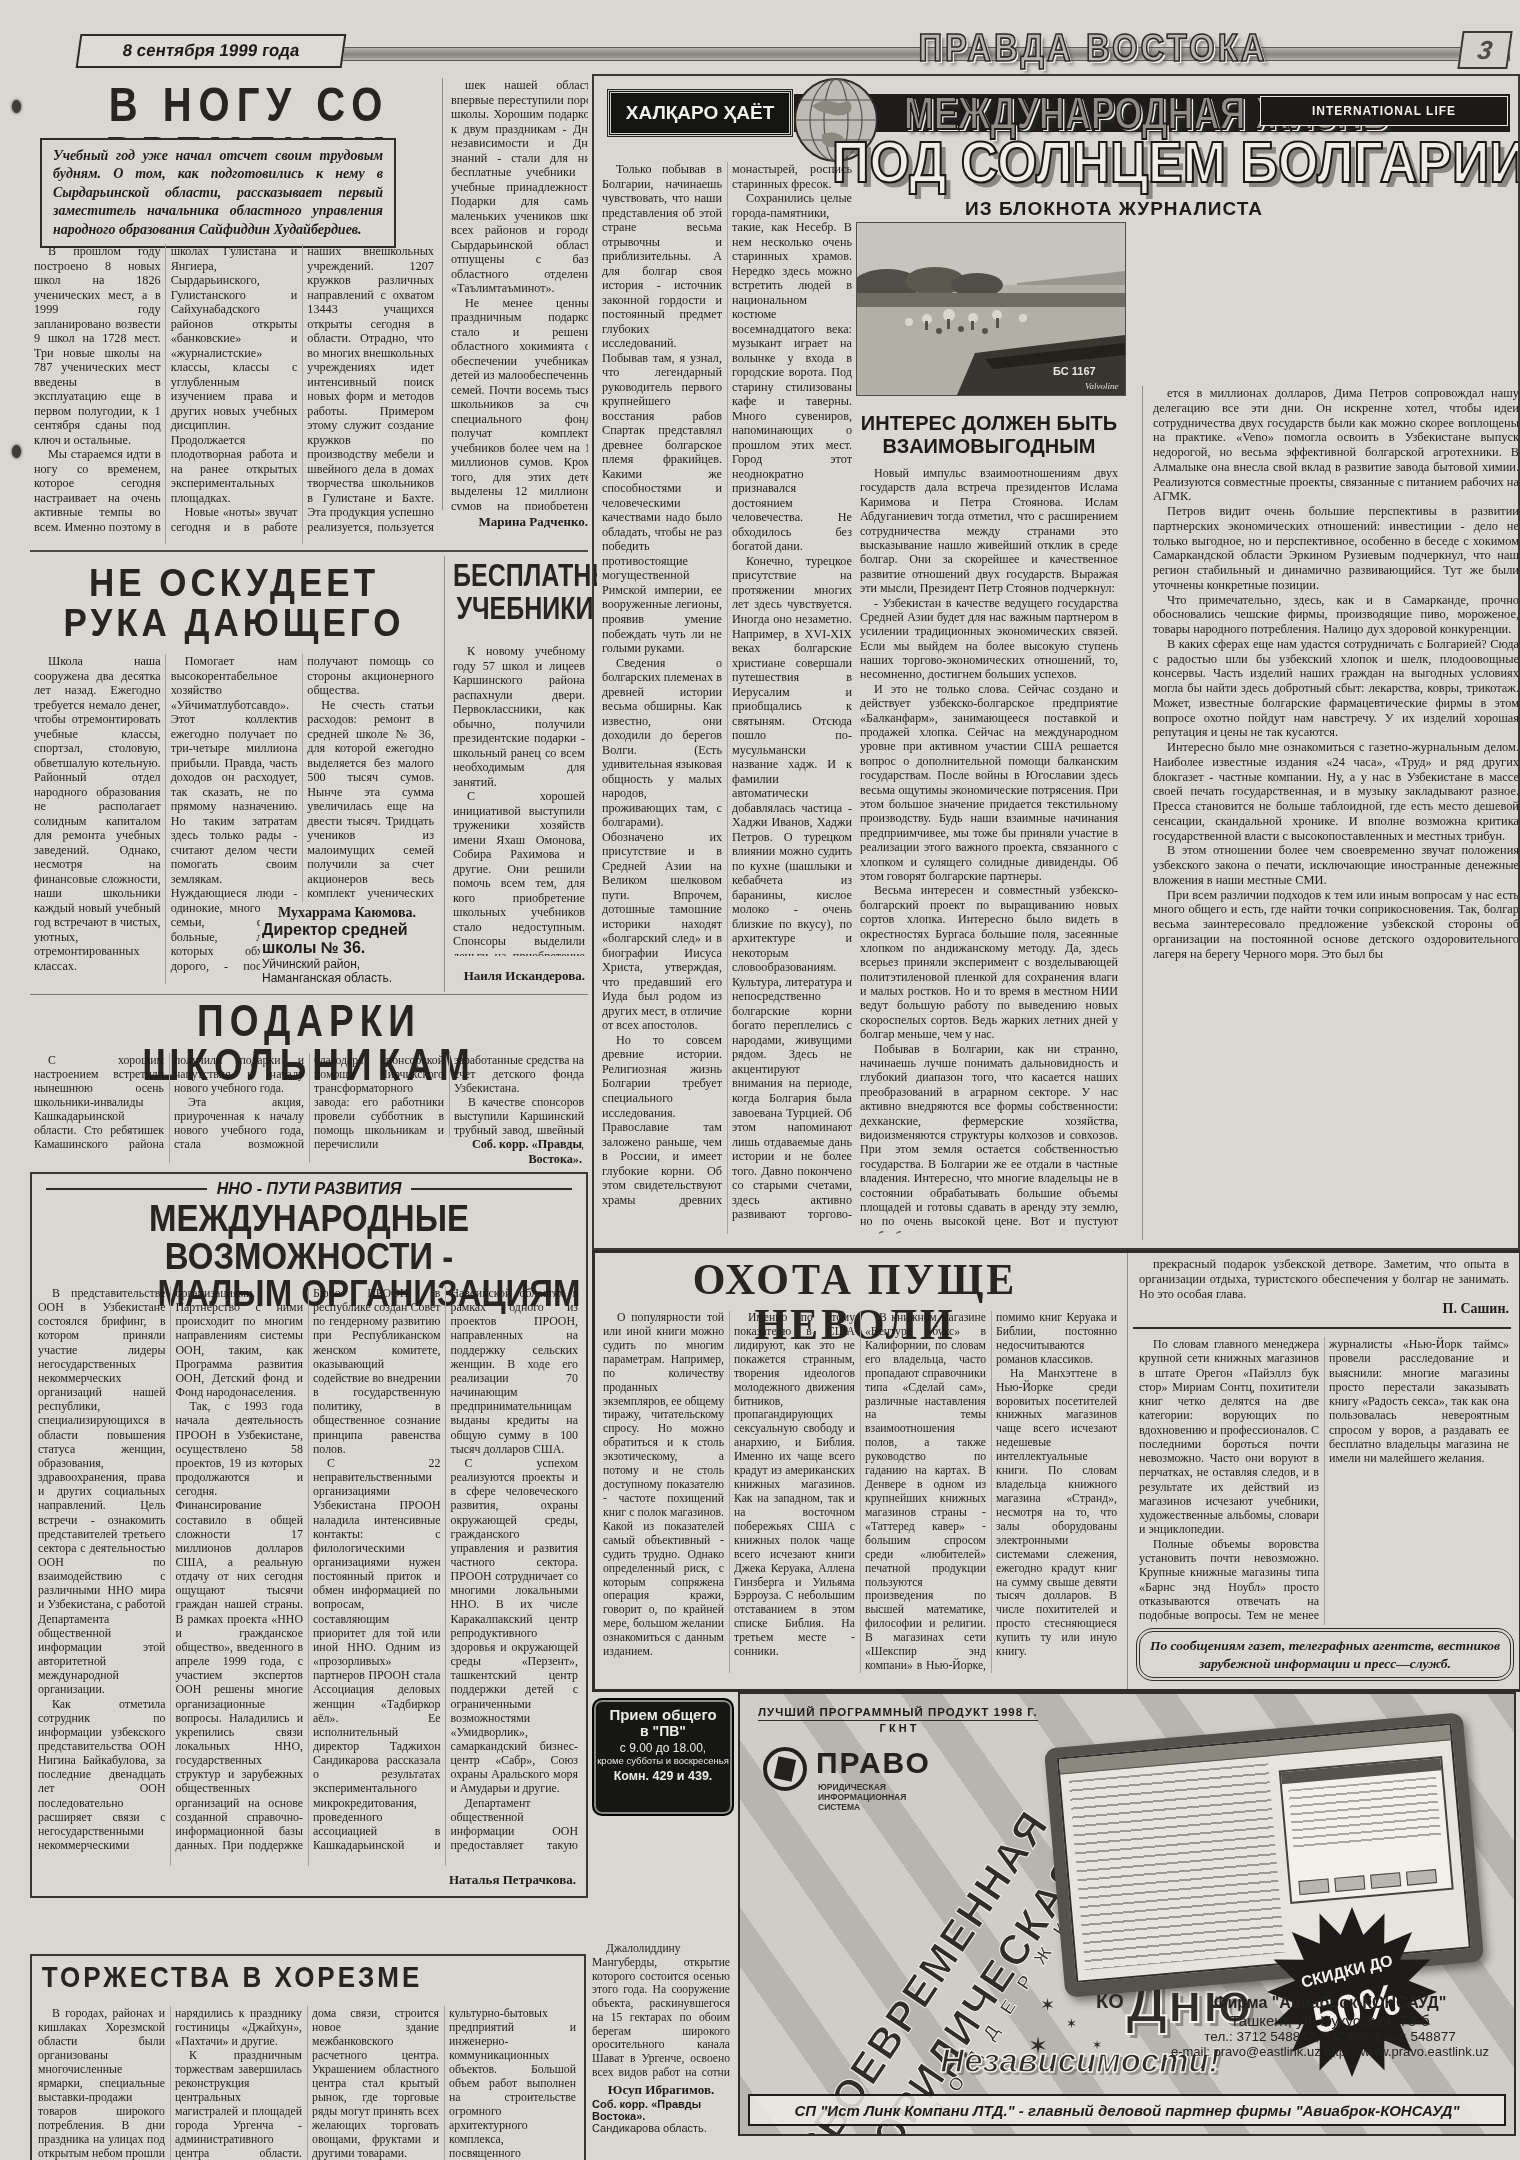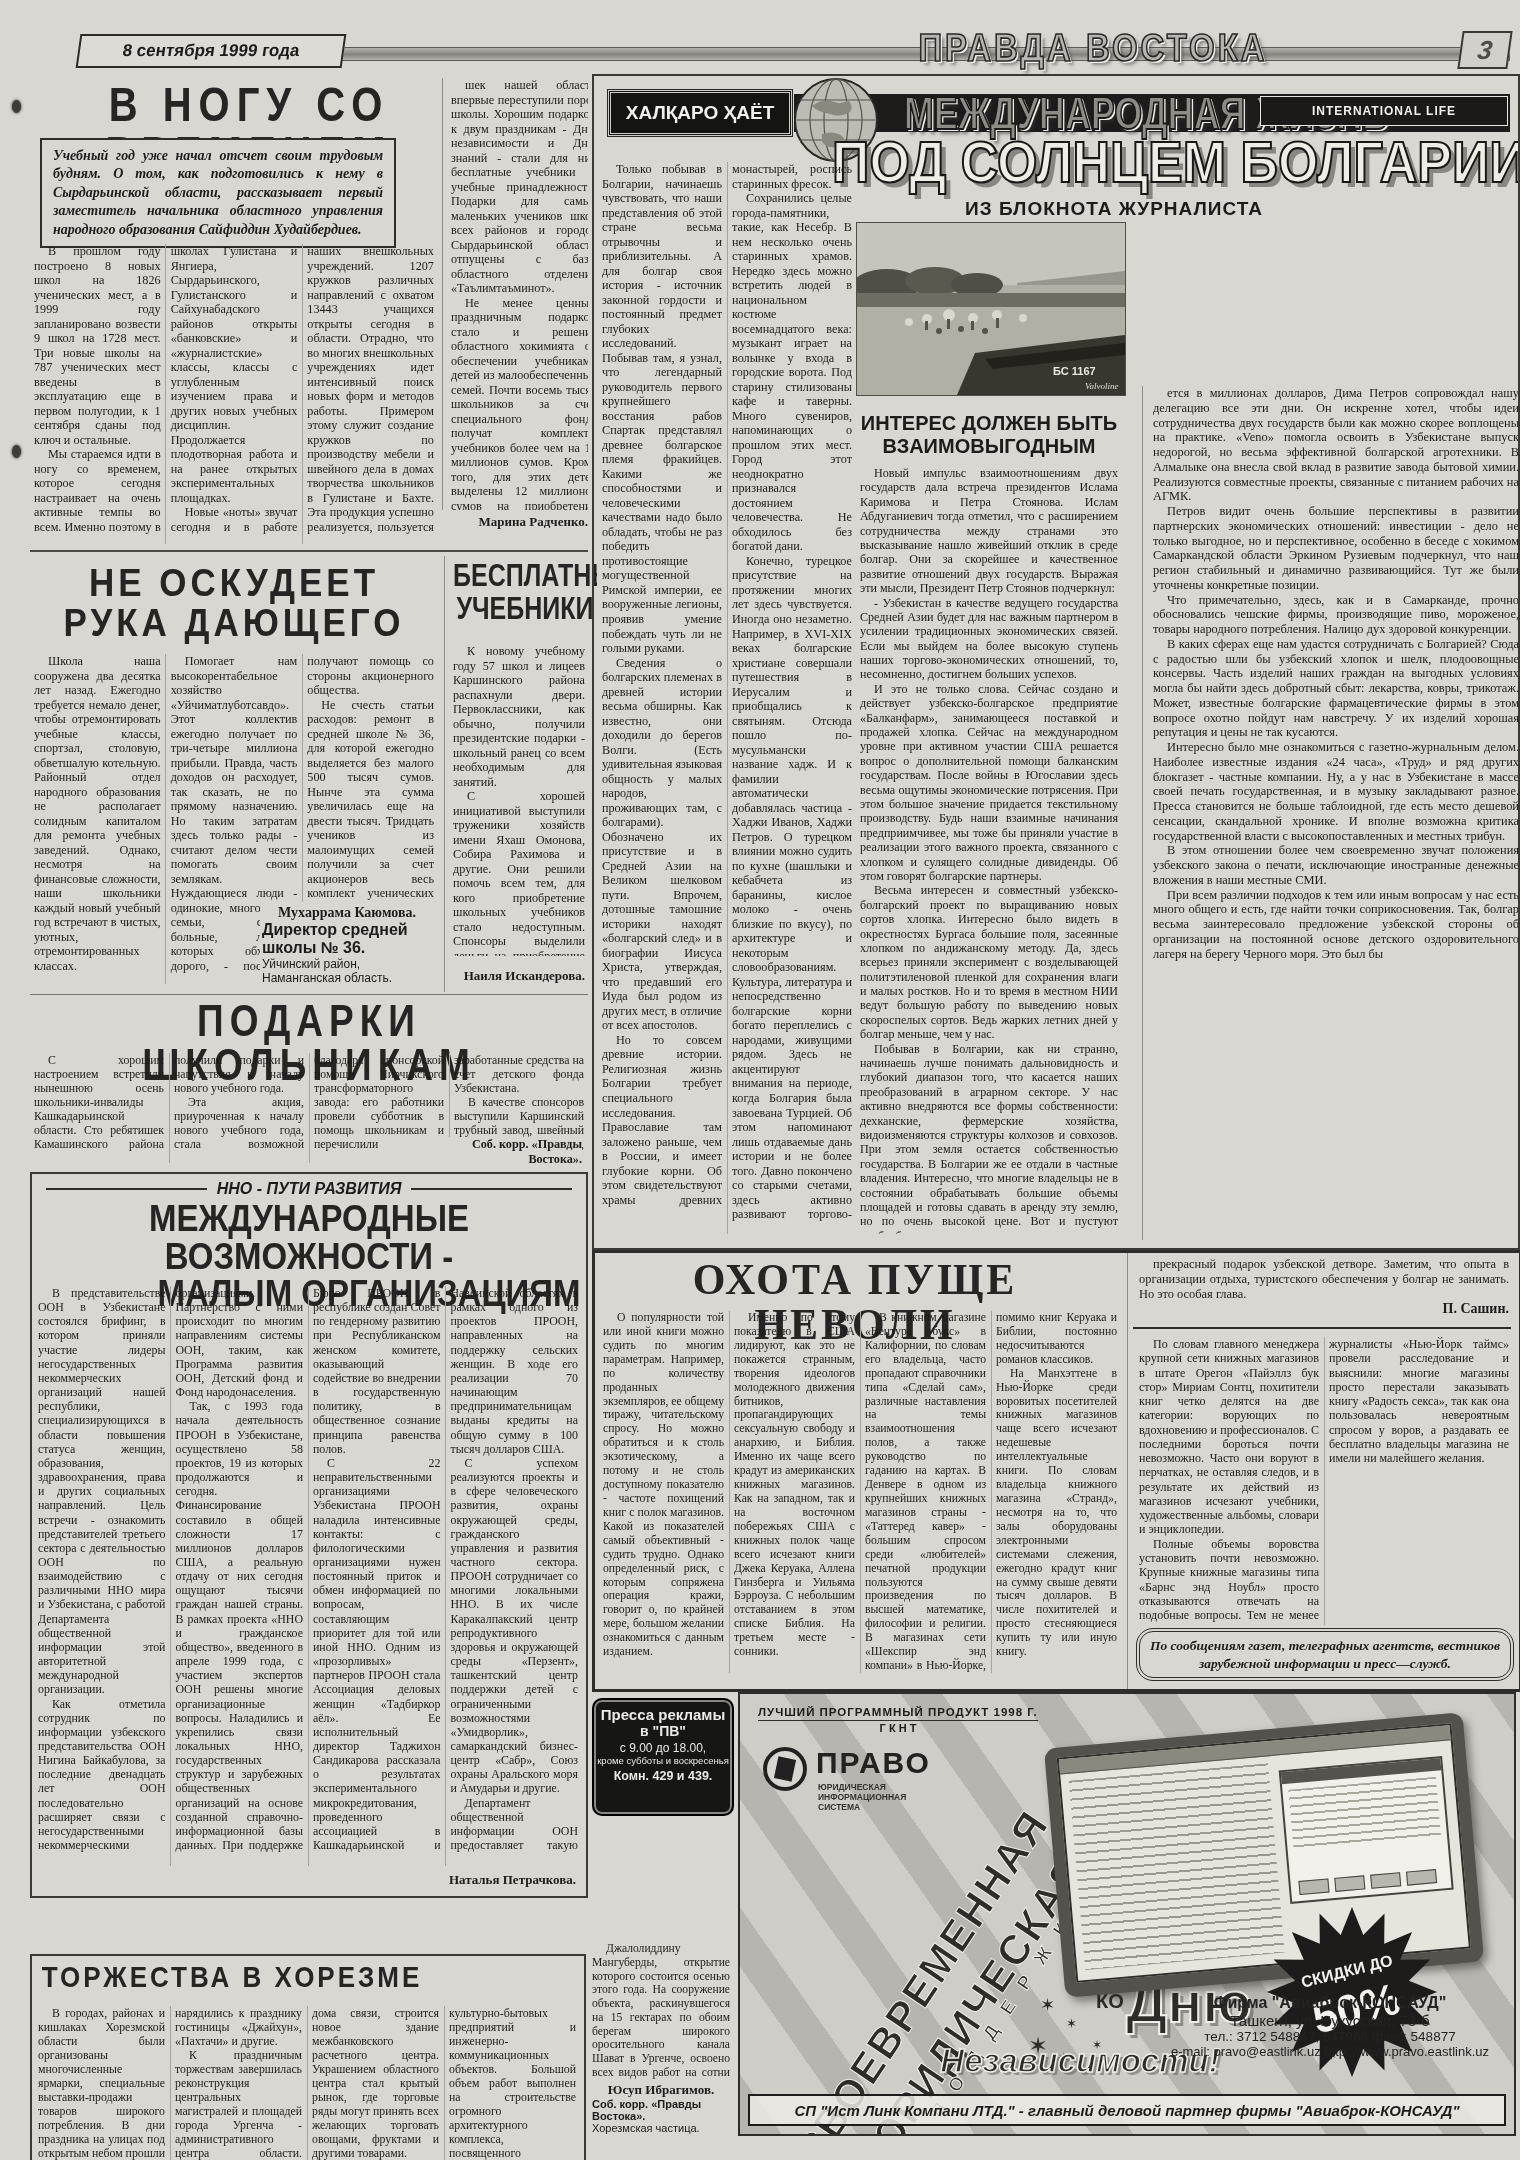--- a/index.html
+++ b/index.html
@@ -156,33 +156,33 @@
     <div class="headline" style="font-size:26px;letter-spacing:3px;text-align:center;width:400px;margin-top:6px;transform:scaleY(1.15);">ТОРЖЕСТВА В ХОРЕЗМЕ</div>
     <div class="body-text cols4 abs" style="left:6px;top:50px;width:538px;height:188px;font-size:11.8px;">
         <p>В городах, районах и кишлаках Хорезмской области были организованы многочисленные ярмарки, специальные выставки-продажи товаров широкого потребления. В дни праздника на улицах под открытым небом прошли выступления артистов и фольклорных ансамблей, нарядились к празднику гостиницы «Джайхун», «Пахтачи» и другие.</p>
         <p>К праздничным торжествам завершилась реконструкция центральных магистралей и площадей города Ургенча - административного центра области. Красивые сооружения выросли у областного дома связи, строится новое здание межбанковского расчетного центра. Украшением областного центра стал крытый рынок, где торговые ряды могут принять всех желающих торговать овощами, фруктами и другими товарами.</p>
         <p>Освоено много средств на сооружении культурно-бытовых предприятий и инженерно-коммуникационных объектов. Большой объем работ выполнен на строительстве огромного архитектурного комплекса, посвященного национальному герою, выдающемуся борцу за независимость</p>
       </div>
   </div>
 
   <div class="abs" style="left:592px;top:1690px;width:140px;height:455px;">
     <div class="adbox-black abs" style="left:0;top:8px;width:138px;height:108px;padding-top:6px;">
-      <div style="font-weight:bold;font-size:15px;">Пресса рекламы</div>
+      <div style="font-weight:bold;font-size:15px;">Прием общего</div>
       <div style="font-weight:bold;font-size:14px;">в "ПВ"</div>
       <div style="font-size:12px;margin-top:2px;">с 9.00 до 18.00,</div>
       <div style="font-size:9.5px;">кроме субботы и воскресенья</div>
       <div style="font-weight:bold;font-size:12.5px;margin-top:3px;">Комн. 429 и 439.</div>
     </div>
     <div class="body-text abs" style="left:0;top:252px;width:138px;height:138px;font-size:11.6px;">
         <p>Джалолиддину Мангуберды, открытие которого состоится осенью этого года. На сооружение объекта, раскинувшегося на 15 гектарах по обоим берегам широкого оросительного канала Шават в Ургенче, освоено всех видов работ на сотни миллионов рублей. И сейчас на возведении комплекса заняты подразделения восьми строительных трестов Хорезма.</p>
       </div>
     <div class="abs" style="left:0;top:392px;width:138px;">
       <div style="font-weight:bold;font-size:13px;text-align:center;">Юсуп Ибрагимов.</div>
       <div style="font-weight:bold;font-size:11px;font-family:'Liberation Sans',sans-serif;">Соб. корр. «Правды Востока».</div>
-      <div style="font-size:11px;font-family:'Liberation Sans',sans-serif;">Хорезмская частица.</div>
+      <div style="font-size:11px;font-family:'Liberation Sans',sans-serif;">Сандикарова область.</div>
     </div>
   </div>
 
   <div class="art" style="left:592px;top:74px;width:924px;height:1172px;border:2px solid #3a3935;">
     <div class="abs" style="left:200px;top:18px;width:716px;height:38px;background:#1d1c1a;"></div>
     <div class="black-box abs" style="left:14px;top:14px;width:178px;height:40px;display:flex;align-items:center;justify-content:center;font-family:'Liberation Sans',sans-serif;font-weight:900;font-size:19px;">ХАЛҚАРО ҲАЁТ</div>
 
     <svg class="abs" style="left:198px;top:0px;" width="88" height="88" viewBox="0 0 88 88">
       <circle cx="44" cy="44" r="41" fill="#bdbbb3" stroke="#2a2927" stroke-width="2"></circle>
       <ellipse cx="44" cy="44" rx="26" ry="41" fill="none" stroke="#55534d" stroke-width="1.2"></ellipse>

